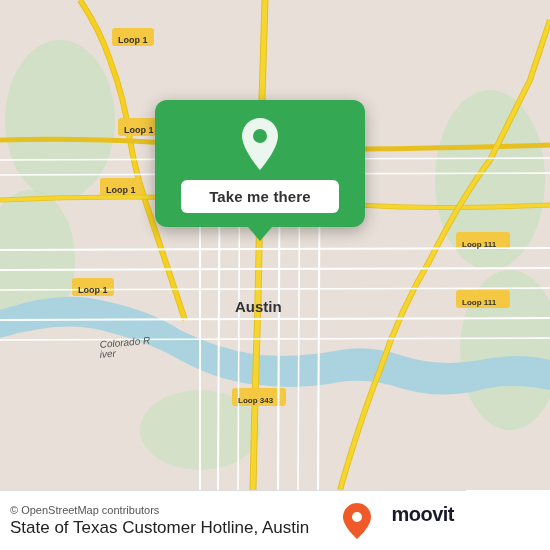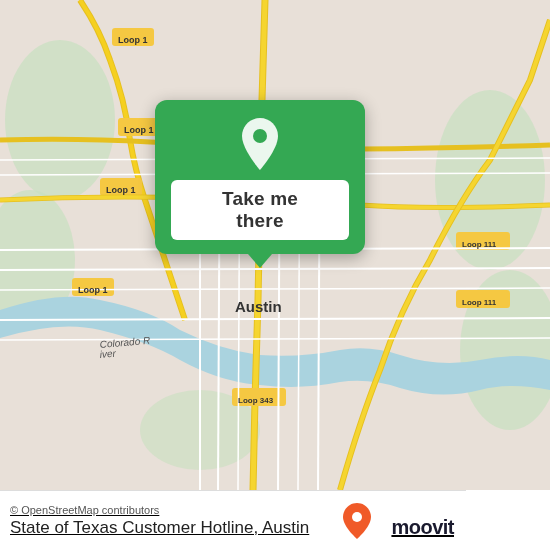--- a/index.html
+++ b/index.html
@@ -63,37 +63,36 @@
       justify-content: center;
       margin-bottom: 10px;
     }
 
     #take-me-btn {
       background: white;
       color: #333;
       border: none;
       border-radius: 6px;
       padding: 8px 28px;
-      font-size: 19px;
+      font-size: 15px;
       font-weight: 600;
       cursor: pointer;
       letter-spacing: 0.01em;
     }
 
     
     #footer {
       width: 466px;
       height: 60px;
       background: white;
       display: flex;
       align-items: center;
       justify-content: space-between;
       padding: 0 12px 0 10px;
       border-top: 1px solid #ddd;
-      text-decoration: underline;
     }
 
     #footer-left {
       display: flex;
       flex-direction: column;
       gap: 2px;
     }
 
     #osm-credit {
       font-size: 11px;
@@ -101,21 +100,21 @@
     }
 
     #destination-label {
       font-size: 17px;
       color: #222;
       font-weight: 500;
     }
 
     #moovit-logo {
       display: flex;
-      align-items: flex-end;
+      align-items: flex-start;
       gap: 20px;
     }
 
     #moovit-pin {
       width: 28px;
       height: 36px;
     }
 
     #moovit-text {
       font-size: 20px;

